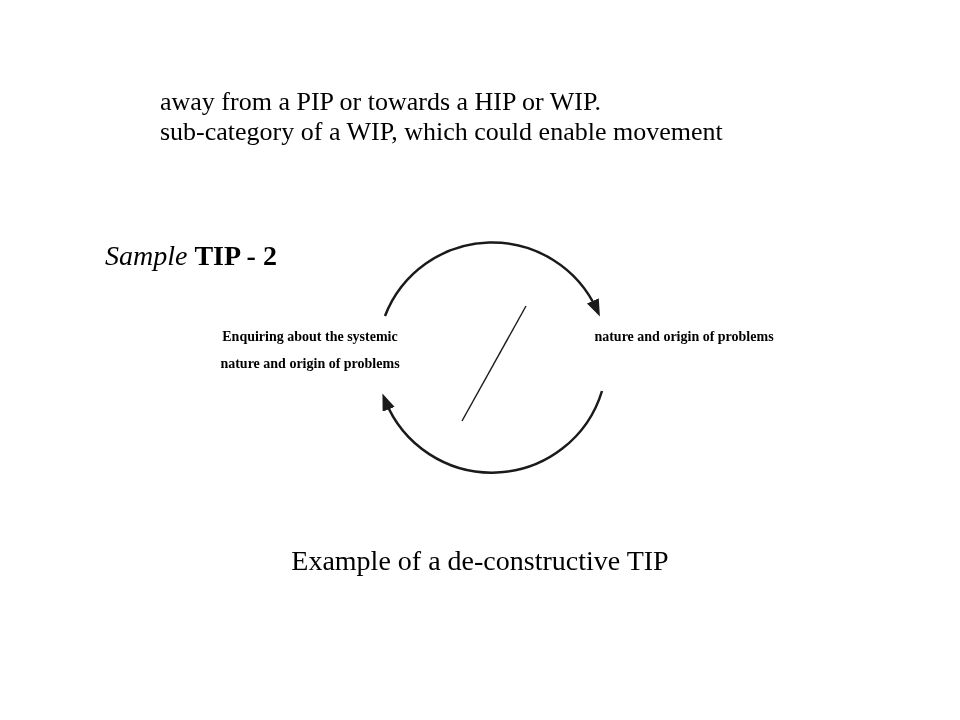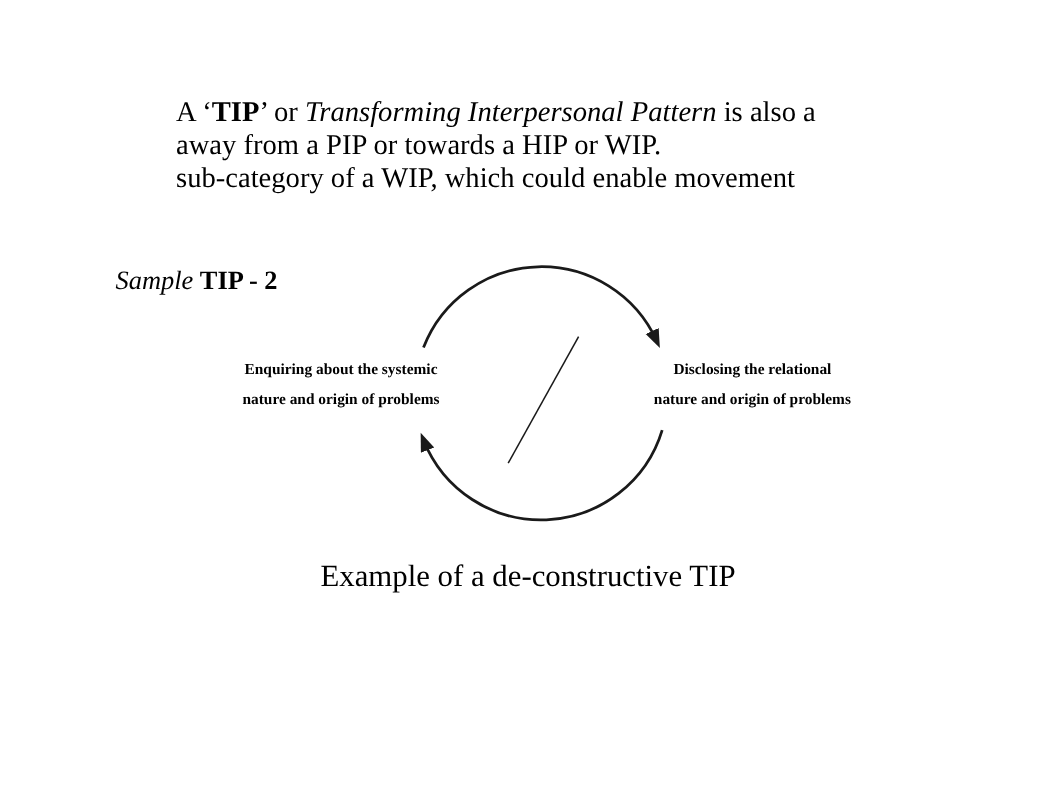--- a/index.html
+++ b/index.html
@@ -27,21 +27,21 @@
     font-size: 26px;
     line-height: 30px;
     white-space: nowrap;
   }
   .intro .seg-bold { font-weight: bold; }
   .intro .seg-italic { font-style: italic; }
   .sample-heading {
     position: absolute;
     left: 105px;
     top: 242px;
-    font-size: 24px;
+    font-size: 28px;
     line-height: 28px;
     white-space: nowrap;
   }
   .sample-heading .italic { font-style: italic; }
   .sample-heading .bold { font-weight: bold; }
   .diagram-svg {
     position: absolute;
     left: 0;
     top: 0;
   }
@@ -59,35 +59,34 @@
     width: 380px;
   }
   .node-label.right {
     left: 504px;
     top: 323px;
     width: 360px;
   }
   .caption {
     position: absolute;
     left: 0;
-    top: 508px;
+    top: 544px;
     width: 960px;
     text-align: center;
     font-size: 28px;
     line-height: 34px;
     white-space: nowrap;
   }
 </style>
 </head>
 <body>
 
 <div class="slide">
 
   <div class="intro">
-    <div><span class="seg-normal">A ‘</span><span class="seg-bold">TIP</span><span class="seg-normal">’ or </span><span class="seg-italic">Transforming Interpersonal Pattern</span><span class="seg-normal"> is also a</span></div>
     <div><span class="seg-normal">away from a PIP or towards a HIP or WIP.</span></div>
     <div><span class="seg-normal">sub-category of a WIP, which could enable movement</span></div>
   </div>
 
   <div class="sample-heading"><span class="italic">Sample </span><span class="bold">TIP - 2</span></div>
 
   <svg class="diagram-svg" width="960" height="720" viewBox="0 0 960 720" aria-hidden="true">
     <defs>
       <marker id="arrowhead" markerUnits="userSpaceOnUse" markerWidth="19" markerHeight="15" refX="10" refY="6.5" orient="auto">
         <path d="M0,0 L17,6.5 L0,13 Z" fill="#1a1a1a"></path>
@@ -97,19 +96,18 @@
     <path d="M 602 391 A 115 115 0 0 1 385 400" fill="none" stroke-width="2.5" marker-end="url(#arrowhead)" stroke="#1a1a1a"></path>
     <line x1="526" y1="306" x2="462" y2="421" stroke-width="1.4" stroke="#1a1a1a"></line>
   </svg>
 
   <div class="node-label left">
     <div>Enquiring about the systemic</div>
     <div>nature and origin of problems</div>
   </div>
 
   <div class="node-label right">
-    <div>Disclosing the relational</div>
     <div>nature and origin of problems</div>
   </div>
 
   <div class="caption">Example of a de-constructive TIP</div>
 
 </div>
 
 </body></html>

